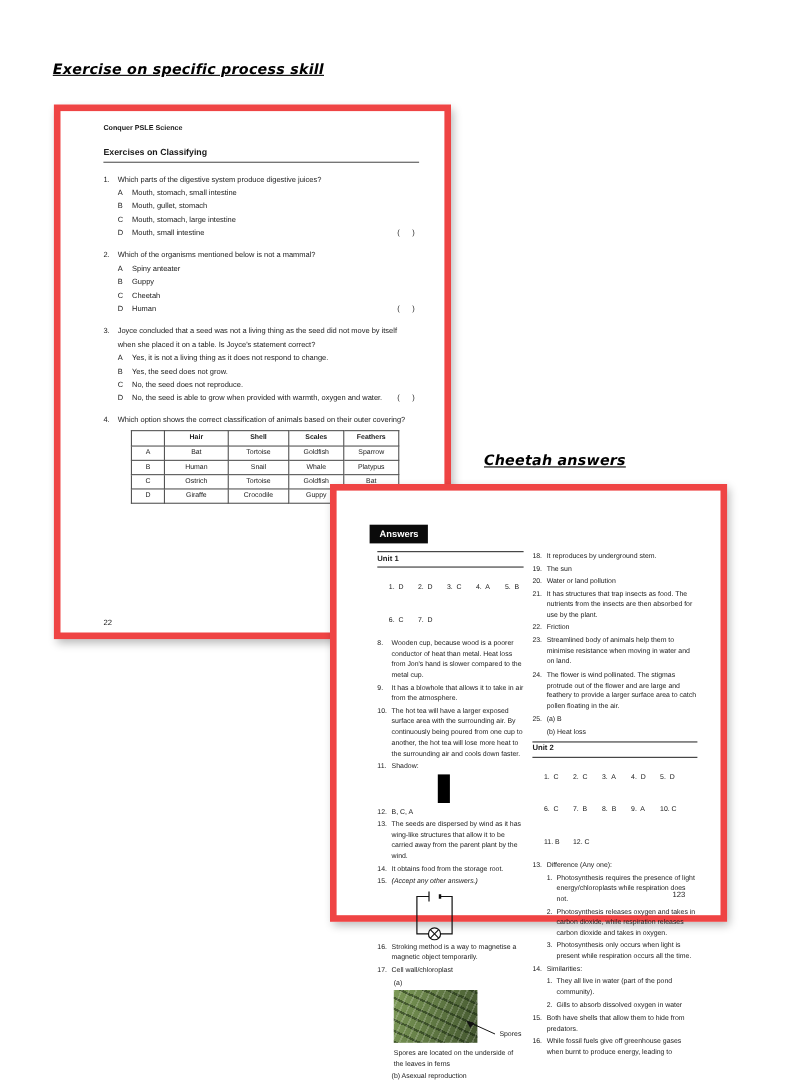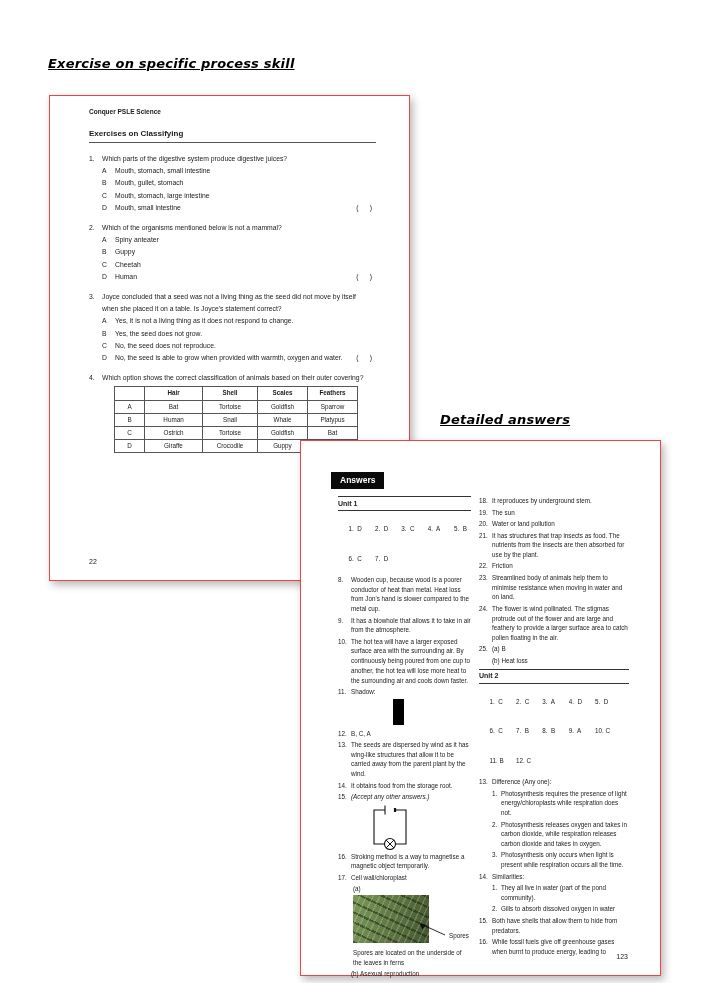--- a/index.html
+++ b/index.html
@@ -21,25 +21,25 @@
     letter-spacing:.2px;
     color:#000;
     text-align:center;
   }
   #label1 { left:48px; top:56px; }
   #label2 { left:440px; top:412px; }
 
   .page {
     position:absolute;
     background:#fff;
-    border:1px solid #ef4444;
+    border:6px solid #ef4444;
     box-shadow:3px 4px 8px rgba(0,0,0,.28);
   }
   #page1 { left:49px; top:95px; width:361px; height:486px; z-index:1; }
-  #page2 { left:300px; top:440px; width:361px; height:536px; z-index:2; }
+  #page2 { left:300px; top:440px; width:361px; height:398px; z-index:2; }
 
   
   #p1-header { position:absolute; left:39px; top:12px; font-size:6.5px; font-weight:bold; }
   #p1-title  { position:absolute; left:39px; top:33px; font-size:8px; font-weight:bold; }
   #p1-rule   { position:absolute; left:39px; top:46px; width:287px; height:1px; background:#555; }
   #p1-body   { position:absolute; left:39px; top:57px; width:283px; font-size:6.8px; line-height:12.2px; }
   .q   { position:relative; padding-left:13px; margin-bottom:8px; }
   .qnum{ position:absolute; left:0; top:0; }
   .opt { position:relative; white-space:nowrap; }
   .olet{ display:inline-block; width:13px; }
@@ -86,21 +86,21 @@
   }
   #spores-arrow { position:absolute; left:64px; top:26px; }
   #spores-label { position:absolute; left:96px; top:36px; }
   #fern-caption { margin:1px 0 1.5px 15px; width:114px; }
   #p2-num { position:absolute; right:32px; bottom:15px; font-size:7px; }
 </style>
 </head>
 <body>
 
 <div class="hand" id="label1">Exercise on specific process skill</div>
-<div class="hand" id="label2">Detailed answers</div>
+<div class="hand" id="label2">Cheetah answers</div>
 
 <div class="page" id="page1">
   <div id="p1-header">Conquer PSLE Science</div>
   <div id="p1-title">Exercises on Classifying</div>
   <div id="p1-rule"></div>
 
   <div id="p1-body">
 
     <div class="q">
       <span class="qnum">1.</span>

